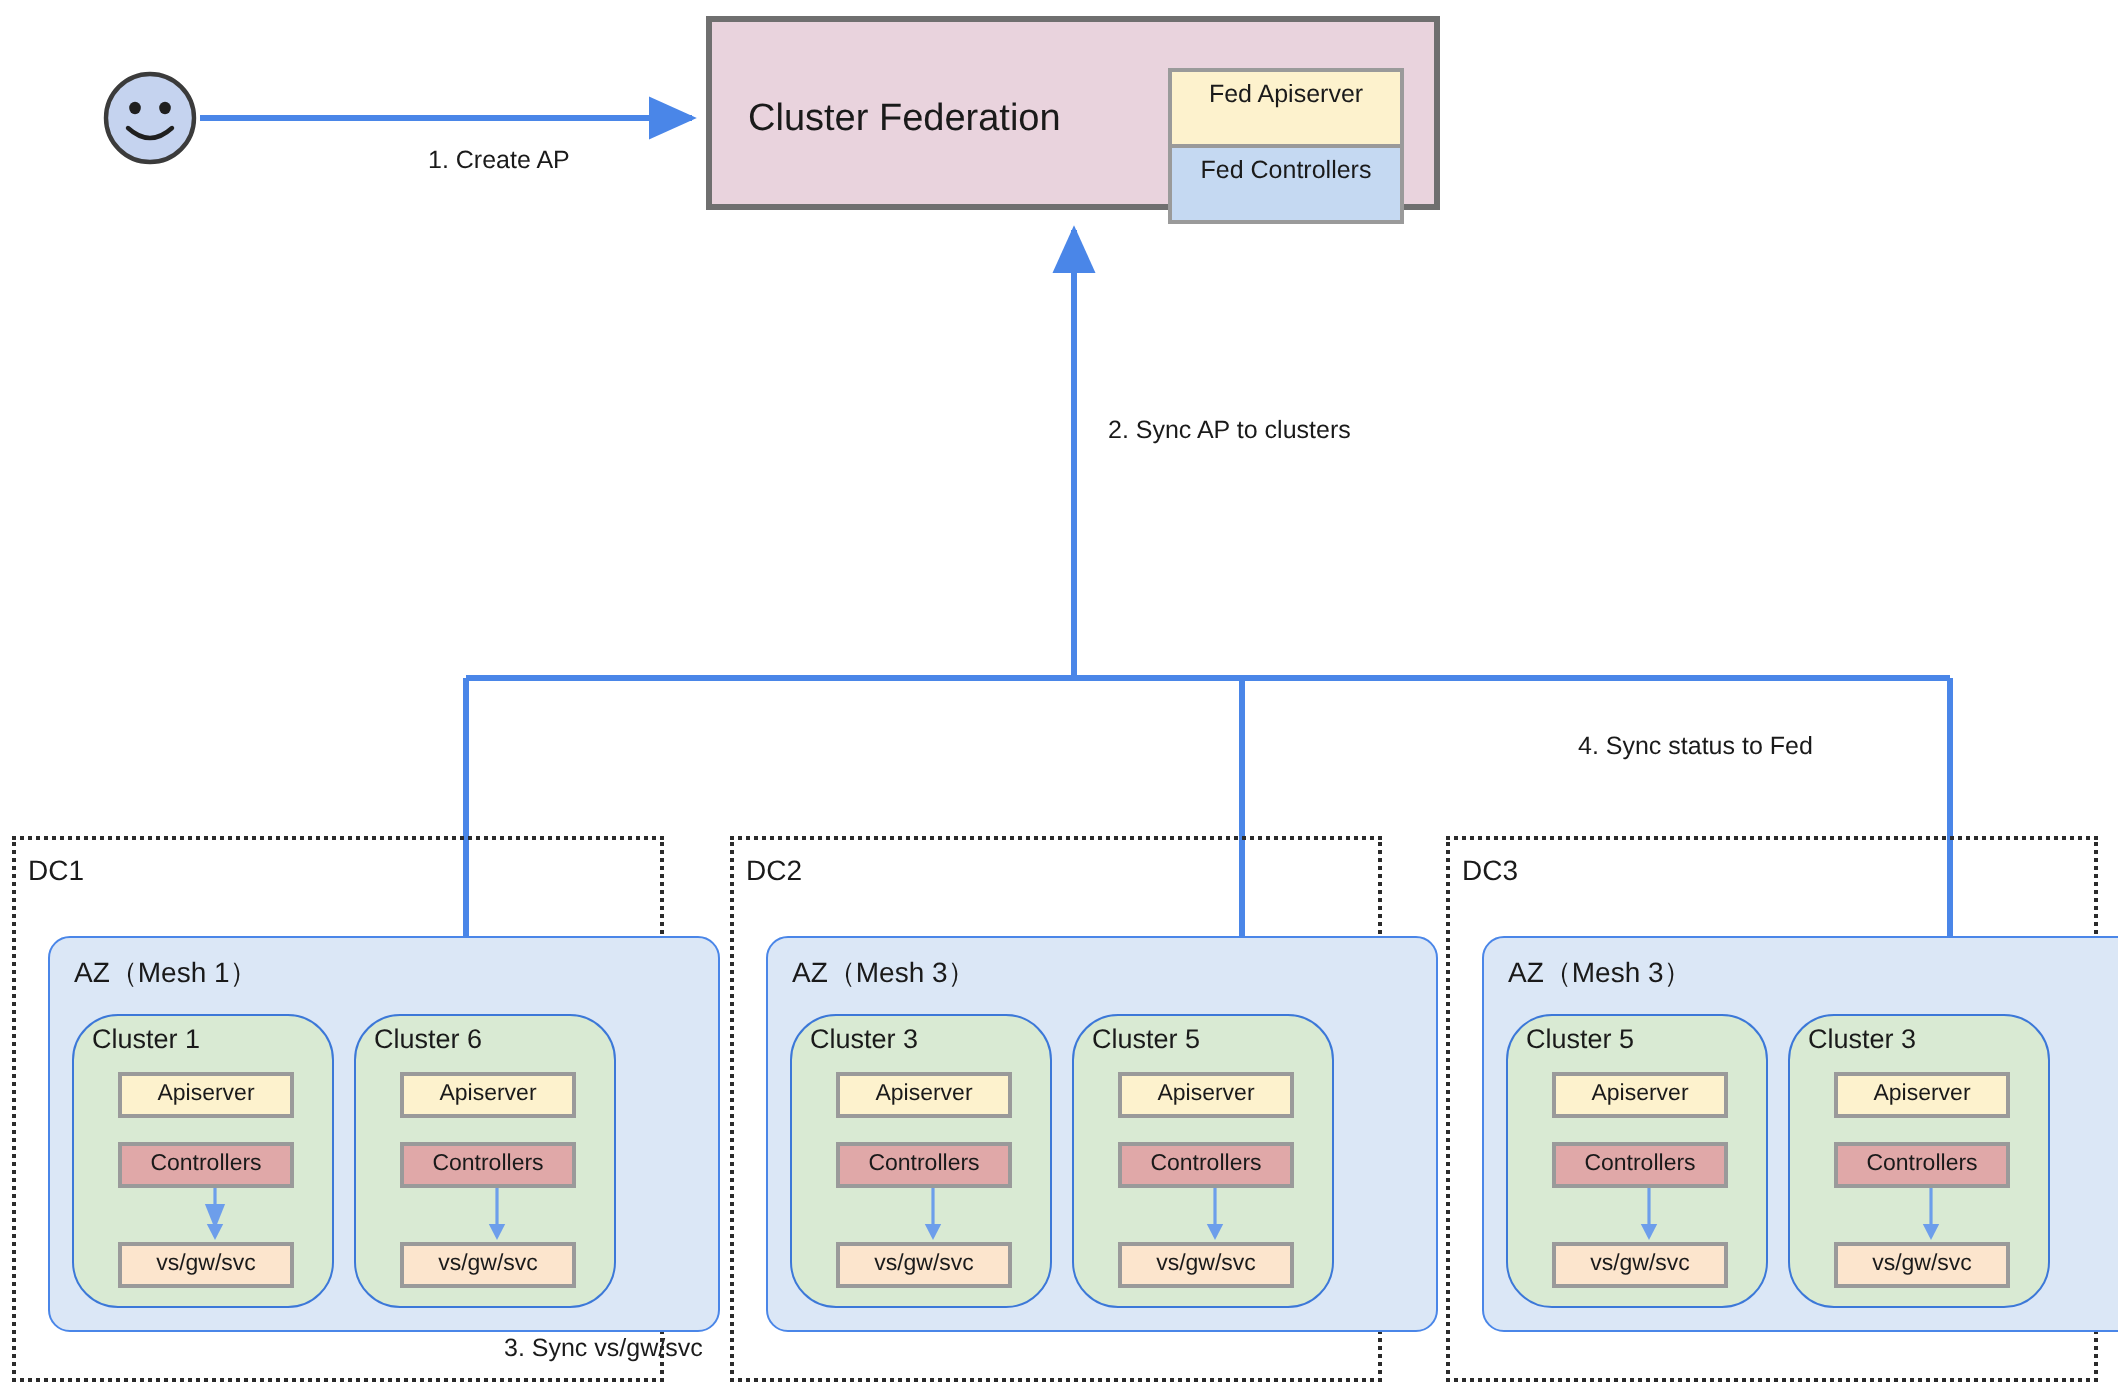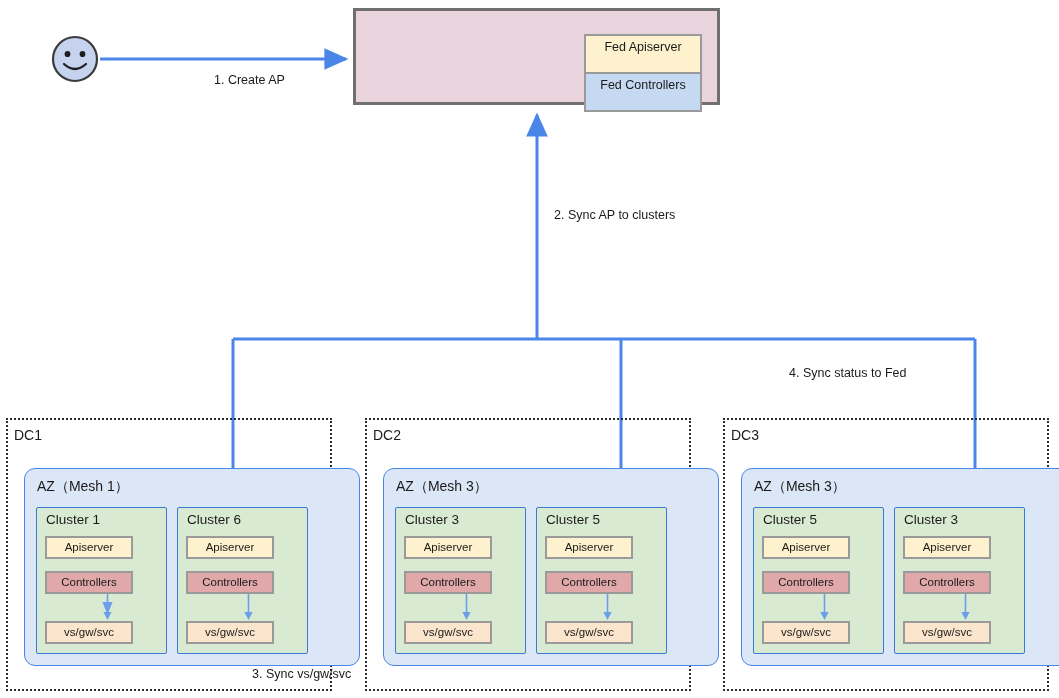--- a/index.html
+++ b/index.html
@@ -127,37 +127,37 @@
 
   
   .cluster-box {
     position: absolute;
     box-sizing: border-box;
     top: 38px;
     width: 131px;
     height: 147px;
     background: #d9ead3;
     border: 1.5px solid #3c78d8;
-    border-radius: 2px;
+    border-radius: 23px;
   }
   .cluster-box.left  { left: 11px; }
   .cluster-box.right { left: 152px; }
   .cluster-title {
     position: absolute;
     left: 9px;
     top: 4px;
     font-size: 13.5px;
     color: #1a1a1a;
     white-space: nowrap;
   }
 
   .node-chip {
     position: absolute;
     box-sizing: border-box;
-    left: 8px;
+    left: 22px;
     width: 88px;
     height: 23px;
     border: 2px solid #9a9a9a;
     font-size: 11.5px;
     line-height: 19px;
     text-align: center;
     color: #1a1a1a;
   }
   .node-chip.apiserver   { top: 28px;  background: #fdf2cd; }
   .node-chip.controllers { top: 63px;  background: #e0a8a8; }
@@ -200,20 +200,21 @@
   </svg>
 
   <svg class="user-icon" viewBox="0 0 48 48" xmlns="http://www.w3.org/2000/svg">
     <circle cx="24" cy="24" r="22" fill="#c5d3ef" stroke="#3b3b3b" stroke-width="2.2"></circle>
     <ellipse cx="16.5" cy="19" rx="2.9" ry="3.1" fill="#1f1f1f"></ellipse>
     <ellipse cx="31.5" cy="19" rx="2.9" ry="3.1" fill="#1f1f1f"></ellipse>
     <path d="M13,29 Q24,39 35,29" stroke="#1f1f1f" stroke-width="2.2" fill="none" stroke-linecap="round"></path>
   </svg>
 
   <div class="fed-box">
+    <div class="fed-title">Cluster Federation</div>
     <div class="fed-chip apiserver">Fed Apiserver</div>
     <div class="fed-chip controllers">Fed Controllers</div>
   </div>
 
   <div class="edge-label lbl-create-ap">1. Create AP</div>
   <div class="edge-label lbl-sync-ap">2. Sync AP to clusters</div>
   <div class="edge-label lbl-sync-vsgwsvc">3. Sync vs/gw/svc</div>
   <div class="edge-label lbl-sync-status">4. Sync status to Fed</div>
 
   <div class="dc-box dc1">

